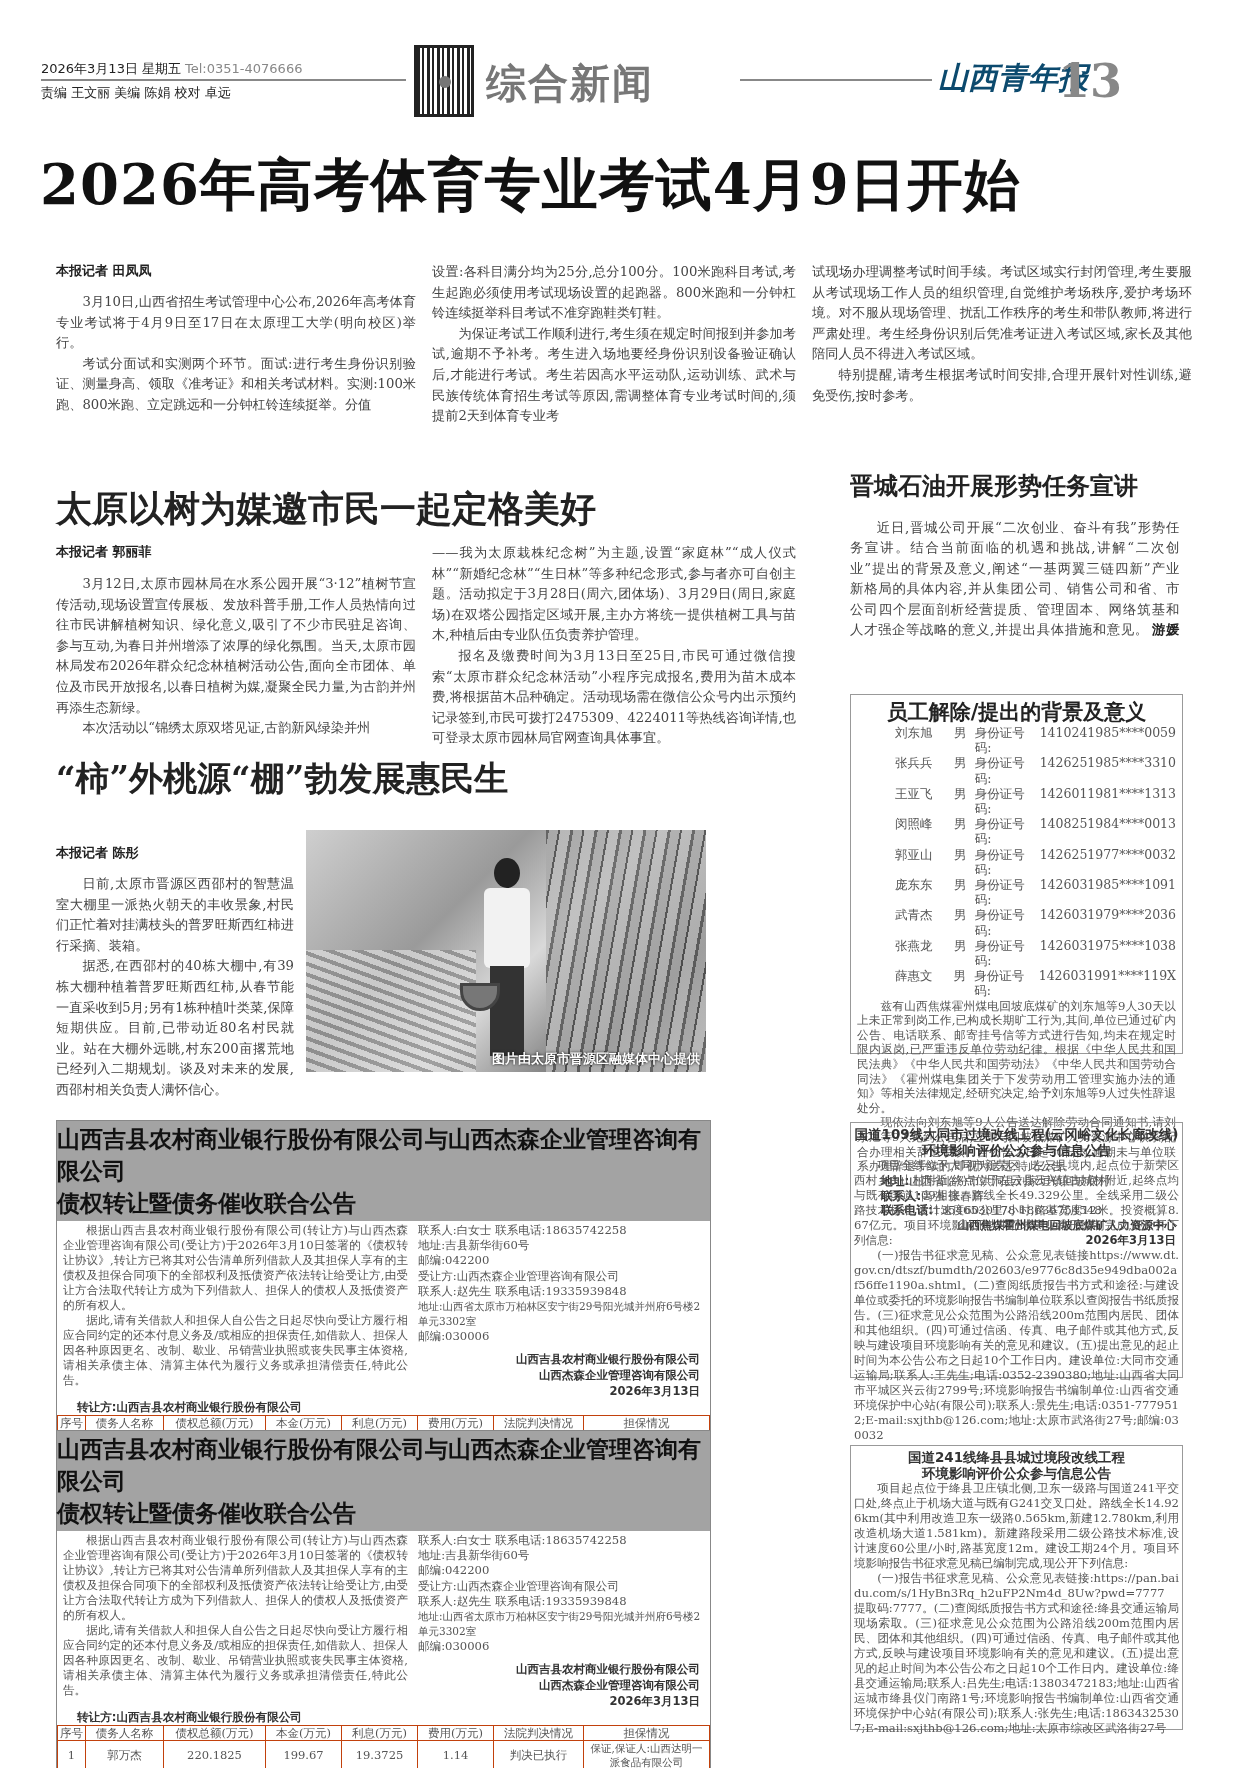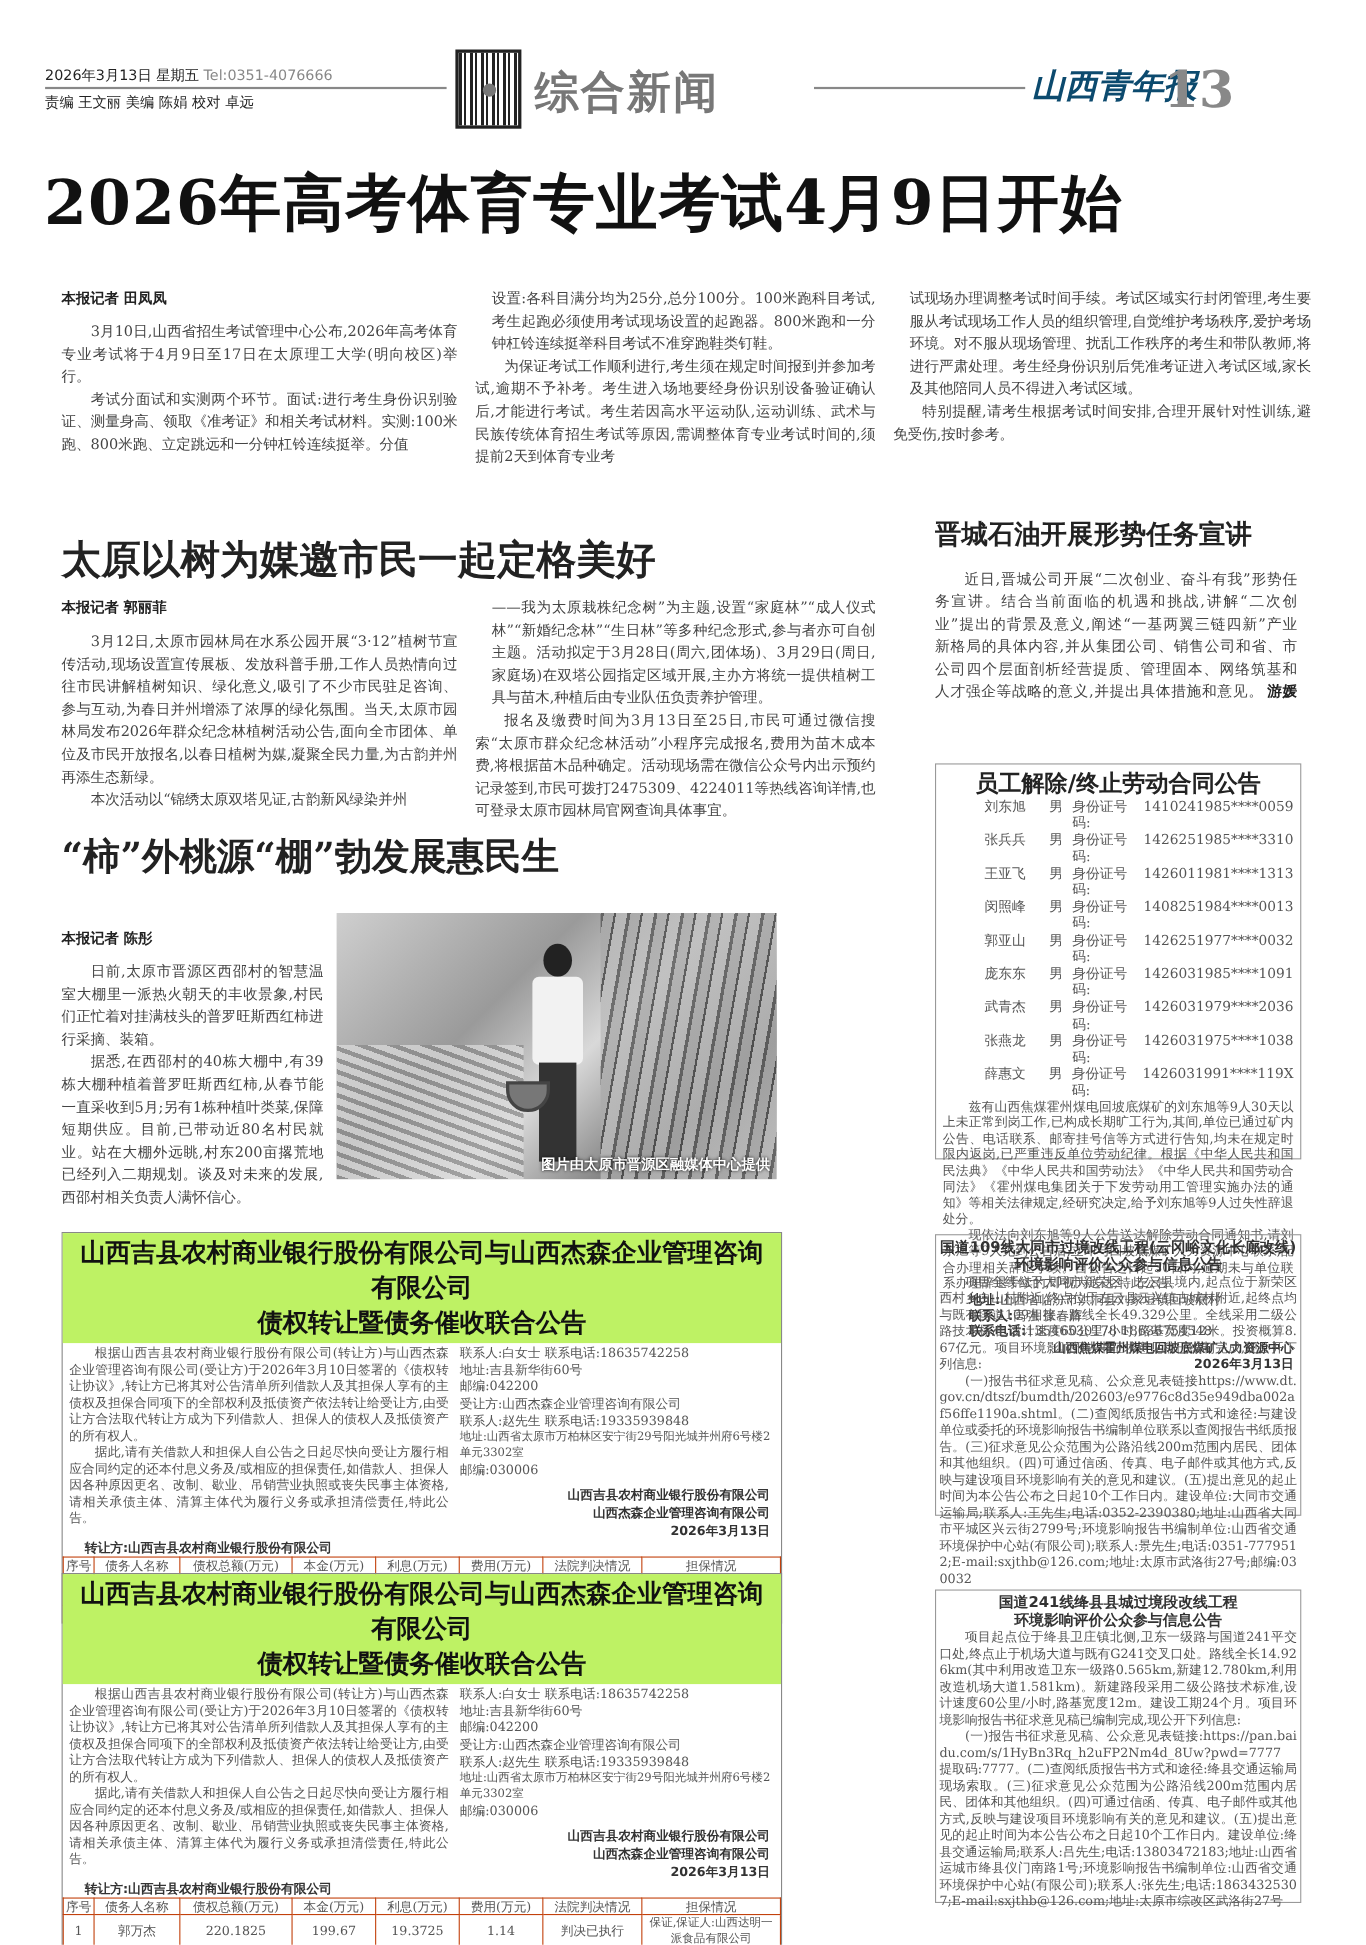--- a/index.html
+++ b/index.html
@@ -18,21 +18,21 @@
   .mh-section { left: 486px; top: 56px; font-size: 40px; color: #777; font-weight: bold; letter-spacing: 2px; }
   .mh-rule2 { left: 740px; top: 79px; width: 192px; height: 2px; background: #888; }
   .mh-logo { left: 938px; top: 58px; font-size: 30px; font-style: italic; color: #0c4a6e; font-weight: bold; }
   .mh-page { left: 1058px; top: 54px; font-size: 46px; color: #888; font-weight: bold; }
   
   .h1 { left: 40px; top: 148px; width: 1162px; font-size: 56px; font-weight: bold; color: #111; letter-spacing: 1px; }
   .h2 { font-weight: bold; color: #222; }
   .byline { font-family: "DejaVu Sans", sans-serif; font-size: 13px; font-weight: bold; color: #222; }
   .col { font-size: 13.2px; line-height: 20.6px; color: #444; text-align: justify; }
   .col p { text-indent: 2em; }
-  .col p.noindent { text-indent: 0; margin-left: 15px; }
+  .col p.noindent { text-indent: 0; }
   
   .photo { left: 306px; top: 830px; width: 400px; height: 242px; background: linear-gradient(135deg,#cfcfcf 0%,#9a9a9a 35%,#d9d9d9 55%,#6f6f6f 80%,#bcbcbc 100%); overflow: hidden; }
   .photo .person { position:absolute; left:172px; top:28px; width:58px; height:200px; }
   .photo .head { position:absolute; left:16px; top:0; width:26px; height:30px; border-radius:50%; background:#222; }
   .photo .body { position:absolute; left:6px; top:30px; width:46px; height:80px; background:#f2f2f2; border-radius:6px; }
   .photo .legs { position:absolute; left:12px; top:108px; width:34px; height:90px; background:#333; }
   .photo .basket { position:absolute; left:-18px; top:125px; width:40px; height:28px; border:3px solid #444; border-radius:0 0 20px 20px; background:#777; }
   .photo .plants { position:absolute; right:0; top:0; width:160px; height:242px; background: repeating-linear-gradient(100deg,#555 0 3px,#aaa 3px 12px,#444 12px 14px,#bbb 14px 24px); opacity:.8; }
   .photo .plants2 { position:absolute; left:0; top:120px; width:170px; height:122px; background: repeating-linear-gradient(20deg,#888 0 4px,#ddd 4px 10px); opacity:.7; }
   .photo .caption { position:absolute; right:6px; bottom:4px; font-size:13px; color:#fff; font-weight:bold; text-shadow:0 0 3px #000; font-family:"DejaVu Sans",sans-serif; }
@@ -40,21 +40,21 @@
   .box { border: 1.5px solid #999; }
   .notice-title { font-family: "DejaVu Sans", sans-serif; font-weight: bold; color: #222; text-align: center; }
   .emp-row { display: flex; font-size: 12.5px; line-height: 15.2px; color: #555; }
   .emp-row .n { width: 52px; text-align: justify; }
   .emp-row .g { width: 30px; text-align: center; }
   .small { font-size: 12.4px; line-height: 15.2px; color: #555; text-align: justify; }
   .small p { text-indent: 2em; }
   .lbl { font-family: "DejaVu Sans", sans-serif; font-weight: bold; color: #333; }
   
   .ad { left: 56px; width: 655px; border: 1.5px solid #888; }
-  .ad-head { background: #bef264; text-align: center; font-family: "DejaVu Sans", sans-serif; font-weight: bold; color: #111; font-size: 23px; line-height: 32px; padding: 2px 10px 2px; }
+  .ad-head { background: #a3a3a3; font-family: "DejaVu Sans", sans-serif; font-weight: bold; color: #111; font-size: 23px; line-height: 32px; padding: 2px 0 2px; }
   .ad-body { display: flex; padding: 2px 6px 0 6px; }
   .ad-left { width: 345px; font-size: 11.6px; line-height: 15px; color: #555; text-align: justify; }
   .ad-left p { text-indent: 2em; }
   .ad-right { flex: 1; padding-left: 10px; font-size: 11.6px; line-height: 15.2px; color: #555; }
   .ad-sign { text-align: right; font-family: "DejaVu Sans", sans-serif; font-weight: bold; font-size: 11.5px; line-height: 16px; color: #333; padding-right: 4px; }
   .ad-transferor { display:flex; justify-content: space-between; font-size: 11.6px; padding: 0 6px 0 20px; line-height: 16px; }
   table.debt { width: 100%; border-collapse: collapse; font-size: 11.5px; color: #555; }
   table.debt td, table.debt th { border: 1px solid #c2410c; text-align: center; font-weight: normal; line-height: 14px; padding: 0 2px; }
   .env-title { font-family: "DejaVu Sans", sans-serif; font-weight: bold; color: #333; text-align: center; font-size: 13.5px; line-height: 16px; }
 </style>
@@ -96,21 +96,21 @@
   <p>报名及缴费时间为3月13日至25日,市民可通过微信搜索“太原市群众纪念林活动”小程序完成报名,费用为苗木成本费,将根据苗木品种确定。活动现场需在微信公众号内出示预约记录签到,市民可拨打2475309、4224011等热线咨询详情,也可登录太原市园林局官网查询具体事宜。</p>
 </div>
 
 <div class="abs h2" style="left:850px;top:470px;font-size:24px;">晋城石油开展形势任务宣讲</div>
 <div class="abs col" style="left:850px;top:518px;width:330px;font-size:13.4px;line-height:20.4px;letter-spacing:0.6px;">
   <p>近日,晋城公司开展“二次创业、奋斗有我”形势任务宣讲。结合当前面临的机遇和挑战,讲解“二次创业”提出的背景及意义,阐述“一基两翼三链四新”产业新格局的具体内容,并从集团公司、销售公司和省、市公司四个层面剖析经营提质、管理固本、网络筑基和人才强企等战略的意义,并提出具体措施和意见。</p>
   <div style="text-align:right;font-weight:bold;color:#222;margin-top:-20px;" class="sans">游媛</div>
 </div>
 
 <div class="abs box" style="left:850px;top:694px;width:333px;height:360px;padding:4px 6px;">
-  <div class="notice-title" style="font-size:21px;line-height:26px;">员工解除/终止劳动合同公告</div>
+  <div class="notice-title" style="font-size:21px;line-height:26px;">员工解除/提出的背景及意义</div>
   <div style="padding-left:38px;">
     <div class="emp-row">
         <span class="n">刘东旭</span>
         <span class="g">男</span>
         <span>身份证号码:</span>
         <span>1410241985****0059</span>
       </div>
     <div class="emp-row">
         <span class="n">张兵兵</span>
         <span class="g">男</span>

